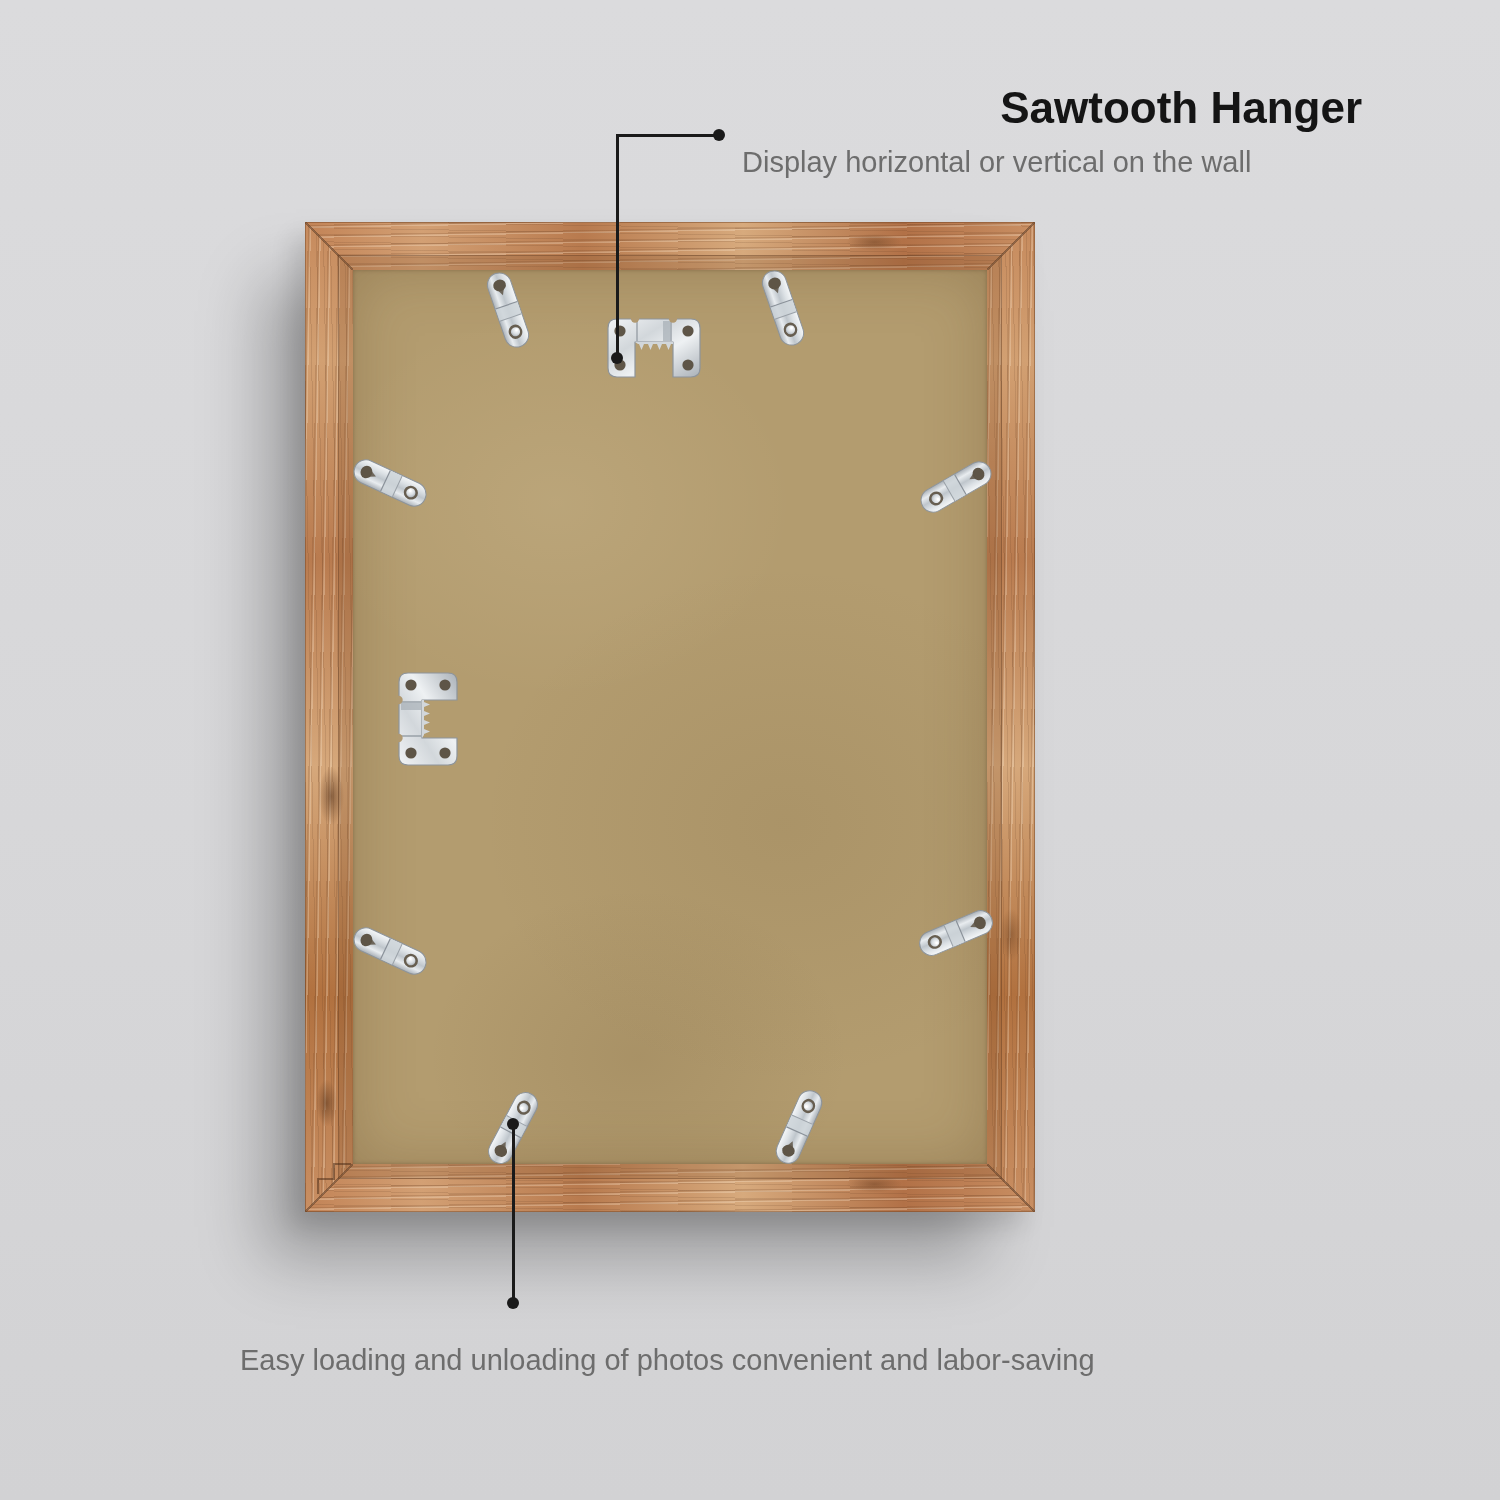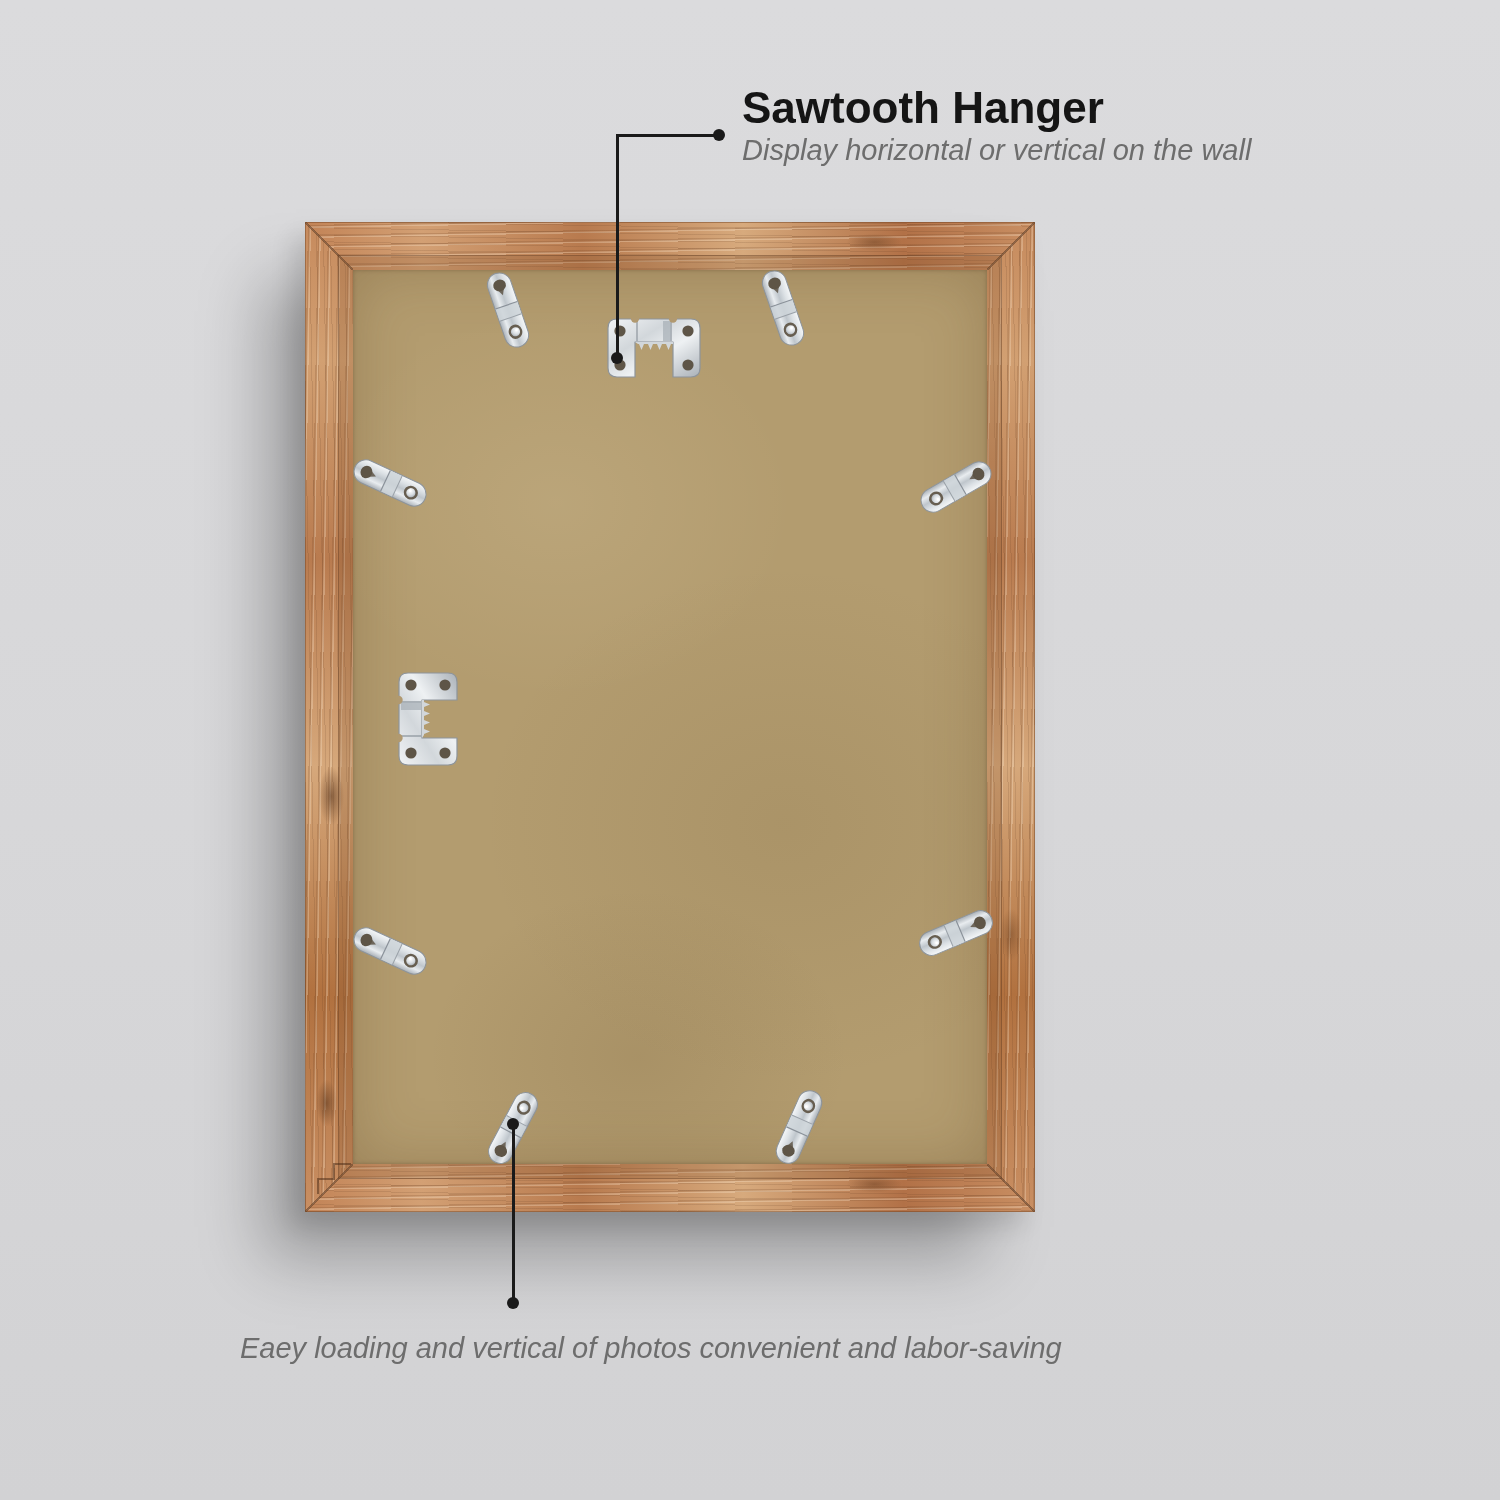--- a/index.html
+++ b/index.html
@@ -4,22 +4,22 @@
 <style>
   html,body{margin:0;padding:0;}
   body{font-family:"Liberation Sans", sans-serif;}
   .stage{
     position:relative;width:1500px;height:1500px;overflow:hidden;
     background:linear-gradient(180deg,#dbdbdd 0%,#d7d7d9 55%,#d2d2d4 100%);
   }
 
   
   .anno{position:absolute;z-index:20;}
-  .anno-title{font-size:44px;font-weight:bold;color:#151515;line-height:1.08;letter-spacing:0;}
-  .anno-sub{font-size:29px;color:#6d6d6d;line-height:1.15;margin-top:2px;font-style:italic;}
+  .anno-title{font-size:44px;font-weight:bold;color:#151515;line-height:1.08;letter-spacing:0;text-align:right;}
+  .anno-sub{font-size:29px;color:#6d6d6d;line-height:1.15;margin-top:14px;}
   .anno-top{left:742px;top:84px;width:620px;}
   .anno-bottom{left:240px;top:1330px;width:960px;}
 
   
   .cline{position:absolute;background:#1a1a1a;z-index:19;}
   .cdot{position:absolute;width:12px;height:12px;border-radius:50%;background:#1a1a1a;z-index:19;}
 
   
   .frame{
     position:absolute;left:305px;top:222px;width:730px;height:990px;z-index:2;
@@ -188,16 +188,16 @@
   </div>
 
   <div class="miter-mark" style="left:333px;top:1163px;width:16px;height:15px;"></div>
   <div class="miter-mark" style="left:317px;top:1178px;width:14px;height:14px;"></div>
 
   <div class="cline" style="left:511.5px;top:1124px;width:3px;height:180px;"></div>
   <div class="cdot" style="left:507px;top:1118px;"></div>
   <div class="cdot" style="left:507px;top:1297px;"></div>
 
   <div class="anno anno-bottom">
-    <div class="anno-sub">Eaey loading and vertical of photos convenient and labor-saving</div>
+    <div class="anno-sub">Easy loading and unloading of photos convenient and labor-saving</div>
   </div>
 
 </div>
 
 </body></html>

